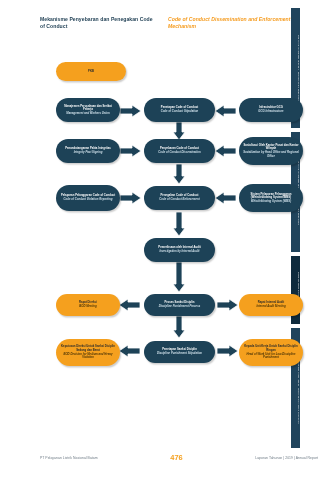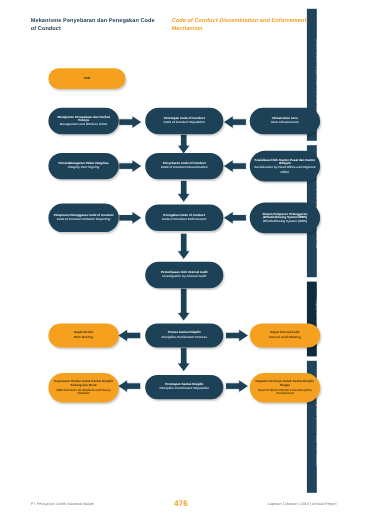--- a/index.html
+++ b/index.html
@@ -6,20 +6,21 @@
   html, body {
     width: 335px; height: 480px;
     background: #ffffff;
     font-family: "Liberation Sans", sans-serif;
     overflow: hidden;
   }
   #page {
     position: relative;
     width: 288px; height: 480px;
     background: #ffffff;
+    margin-left: 12px;
   }
 
   
   .edge-tab {
     position: absolute;
     right: 0;
     width: 9px;
     background: #1d3d52;
     color: #ffffff;
     font-size: 2.1px;

